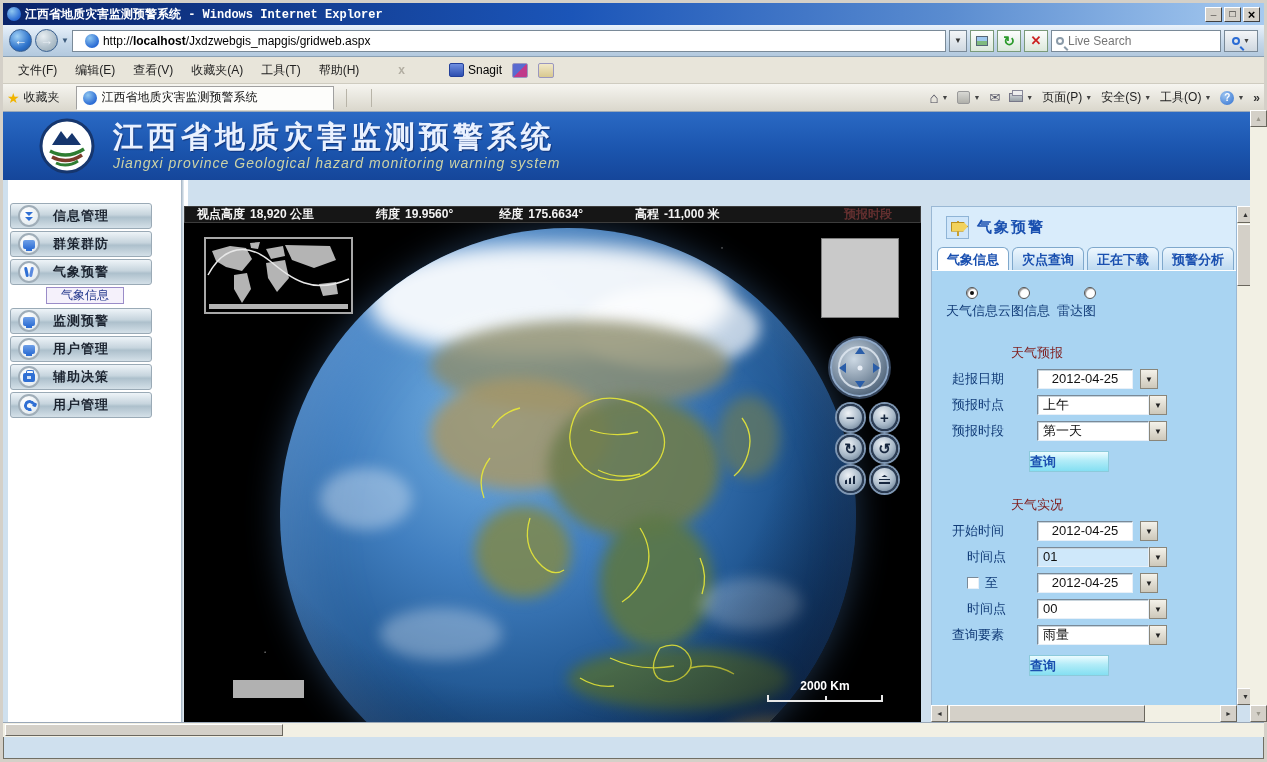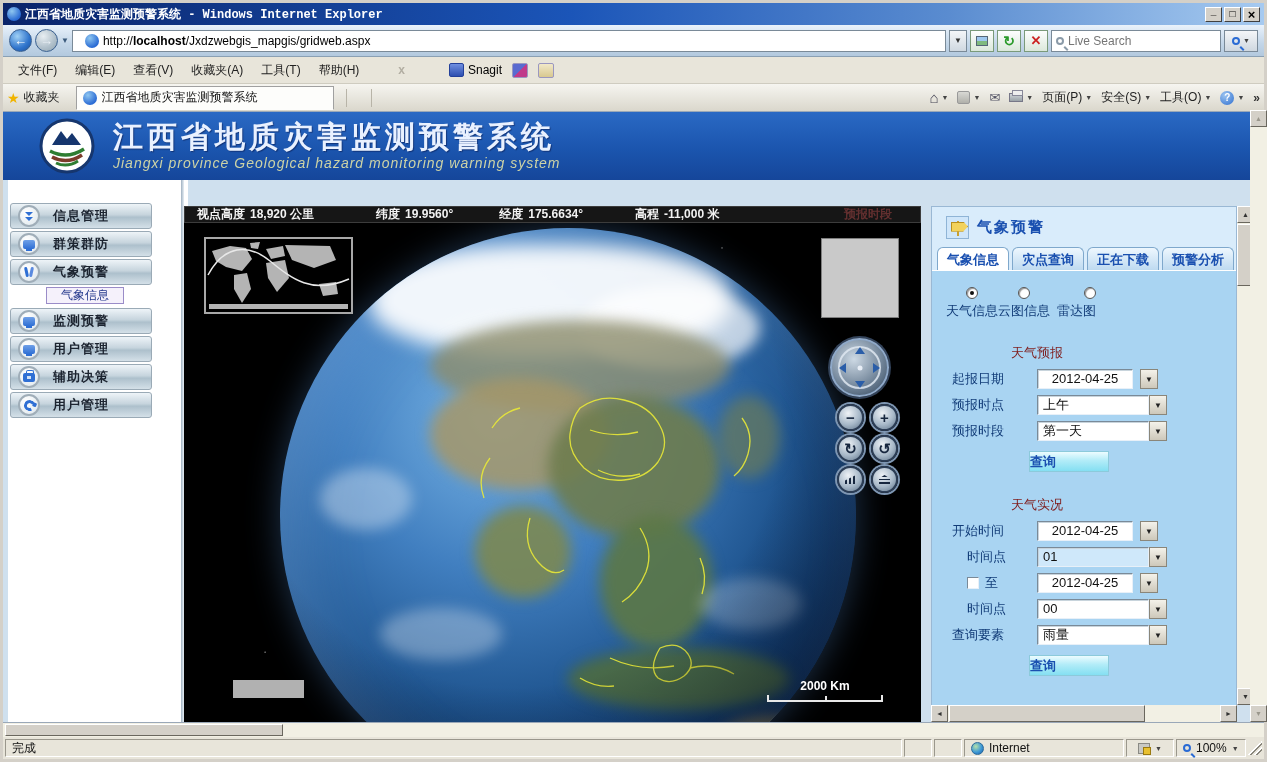--- a/index.html
+++ b/index.html
@@ -595,33 +595,14 @@
     <div class="sb-v page-vscroll" style="top:-70px;height:612px;">
       <span class="sb-btn up dim" style="left:0;top:0;"></span>
       <span class="sb-btn down dim" style="left:0;bottom:0;"></span>
     </div>
   </div>
 
   <div class="hstrip">
     <span class="thumb"></span>
   </div>
 
-  <div class="statusbar">
-    <span class="scell msg">完成</span>
-    <span class="scell empty1"></span>
-    <span class="scell empty2"></span>
-    <span class="scell zone">
-      <span class="globe-ico"></span>
-      <span>Internet</span>
-    </span>
-    <span class="scell prot">
-      <span class="prot-ico"></span>
-      <span class="dd8"></span>
-    </span>
-    <span class="scell zoom">
-      <span class="mag blue"></span>
-      <span>100%</span>
-      <span class="dd8"></span>
-    </span>
-    <span class="grip"></span>
-  </div>
 
 </div>
 
 </body></html>

